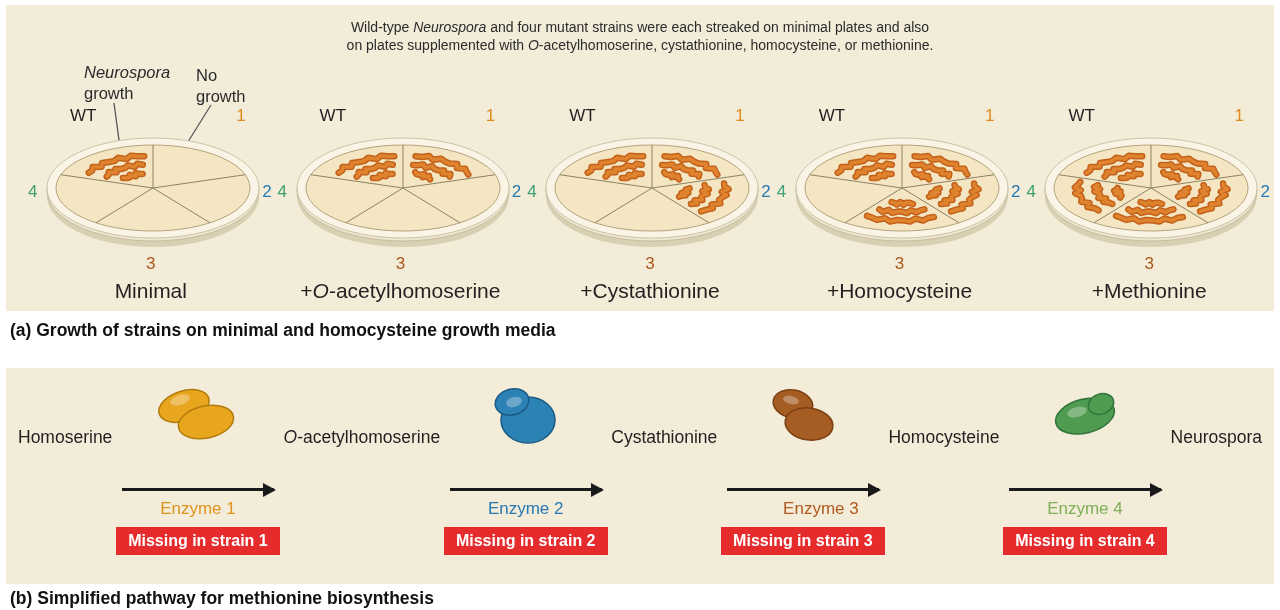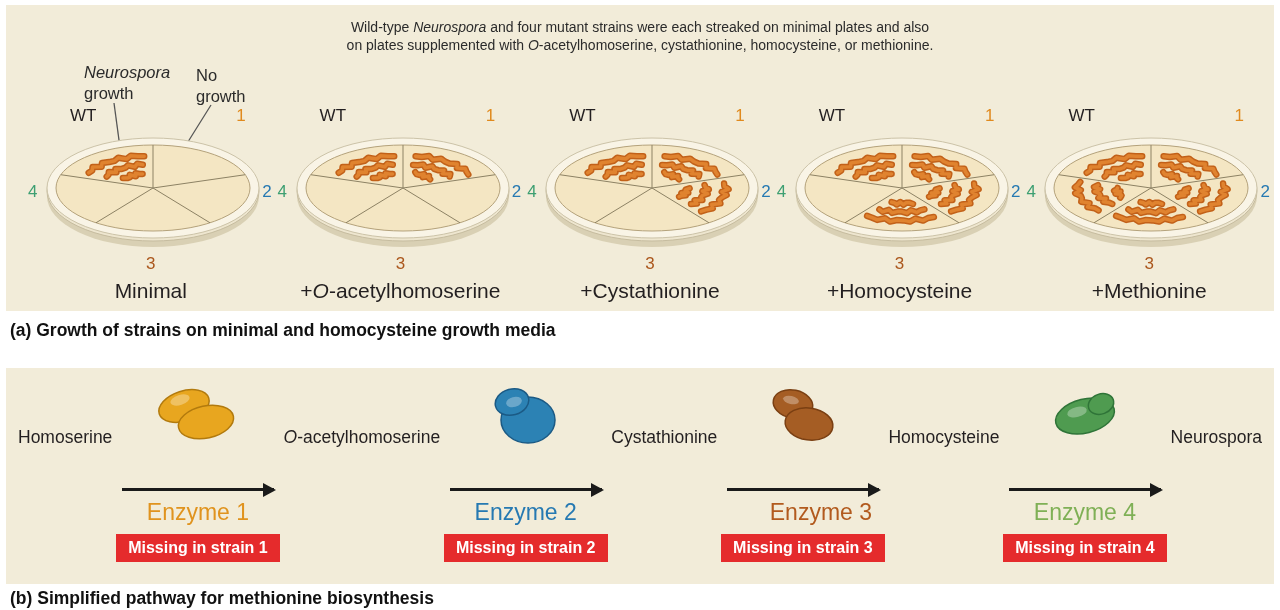--- a/index.html
+++ b/index.html
@@ -45,21 +45,21 @@
   .blob { margin-top:12px; }
   .lump { stroke-width:1.5; }
   .blob-1 .lump { fill:var(--blob1); stroke:var(--blob1_edge); }
   .blob-2 .lump { fill:var(--blob2); stroke:var(--blob2_edge); }
   .blob-3 .lump { fill:var(--blob3); stroke:var(--blob3_edge); }
   .blob-4 .lump { fill:var(--blob4); stroke:var(--blob4_edge); }
   .shine { fill:#ffffff; opacity:0.3; }
   .arrow { position:relative; width:100%; height:3px; background:#1a1a1a; margin-top:36px; }
   .arrow::after { content:""; position:absolute; right:-2px; top:-5.5px; width:0; height:0;
                   border-left:13px solid #1a1a1a; border-top:7px solid transparent; border-bottom:7px solid transparent; }
-  .enzyme { margin-top:8px; font-size:23px; }
+  .enzyme { margin-top:8px; font-size:17px; }
   .c-enz1 { color:var(--enzyme1); }
   .c-enz2 { color:var(--enzyme2); }
   .c-enz3 { color:var(--enzyme3);margin-left:36px; }
   .c-enz4 { color:var(--enzyme4); }
   .missing { margin-top:8px; background:var(--missing_box_bg); color:var(--missing_box_text);
              font-weight:bold; font-size:16px; padding:5px 12px; white-space:nowrap; }
 </style>
 </head>
 <body>
 

